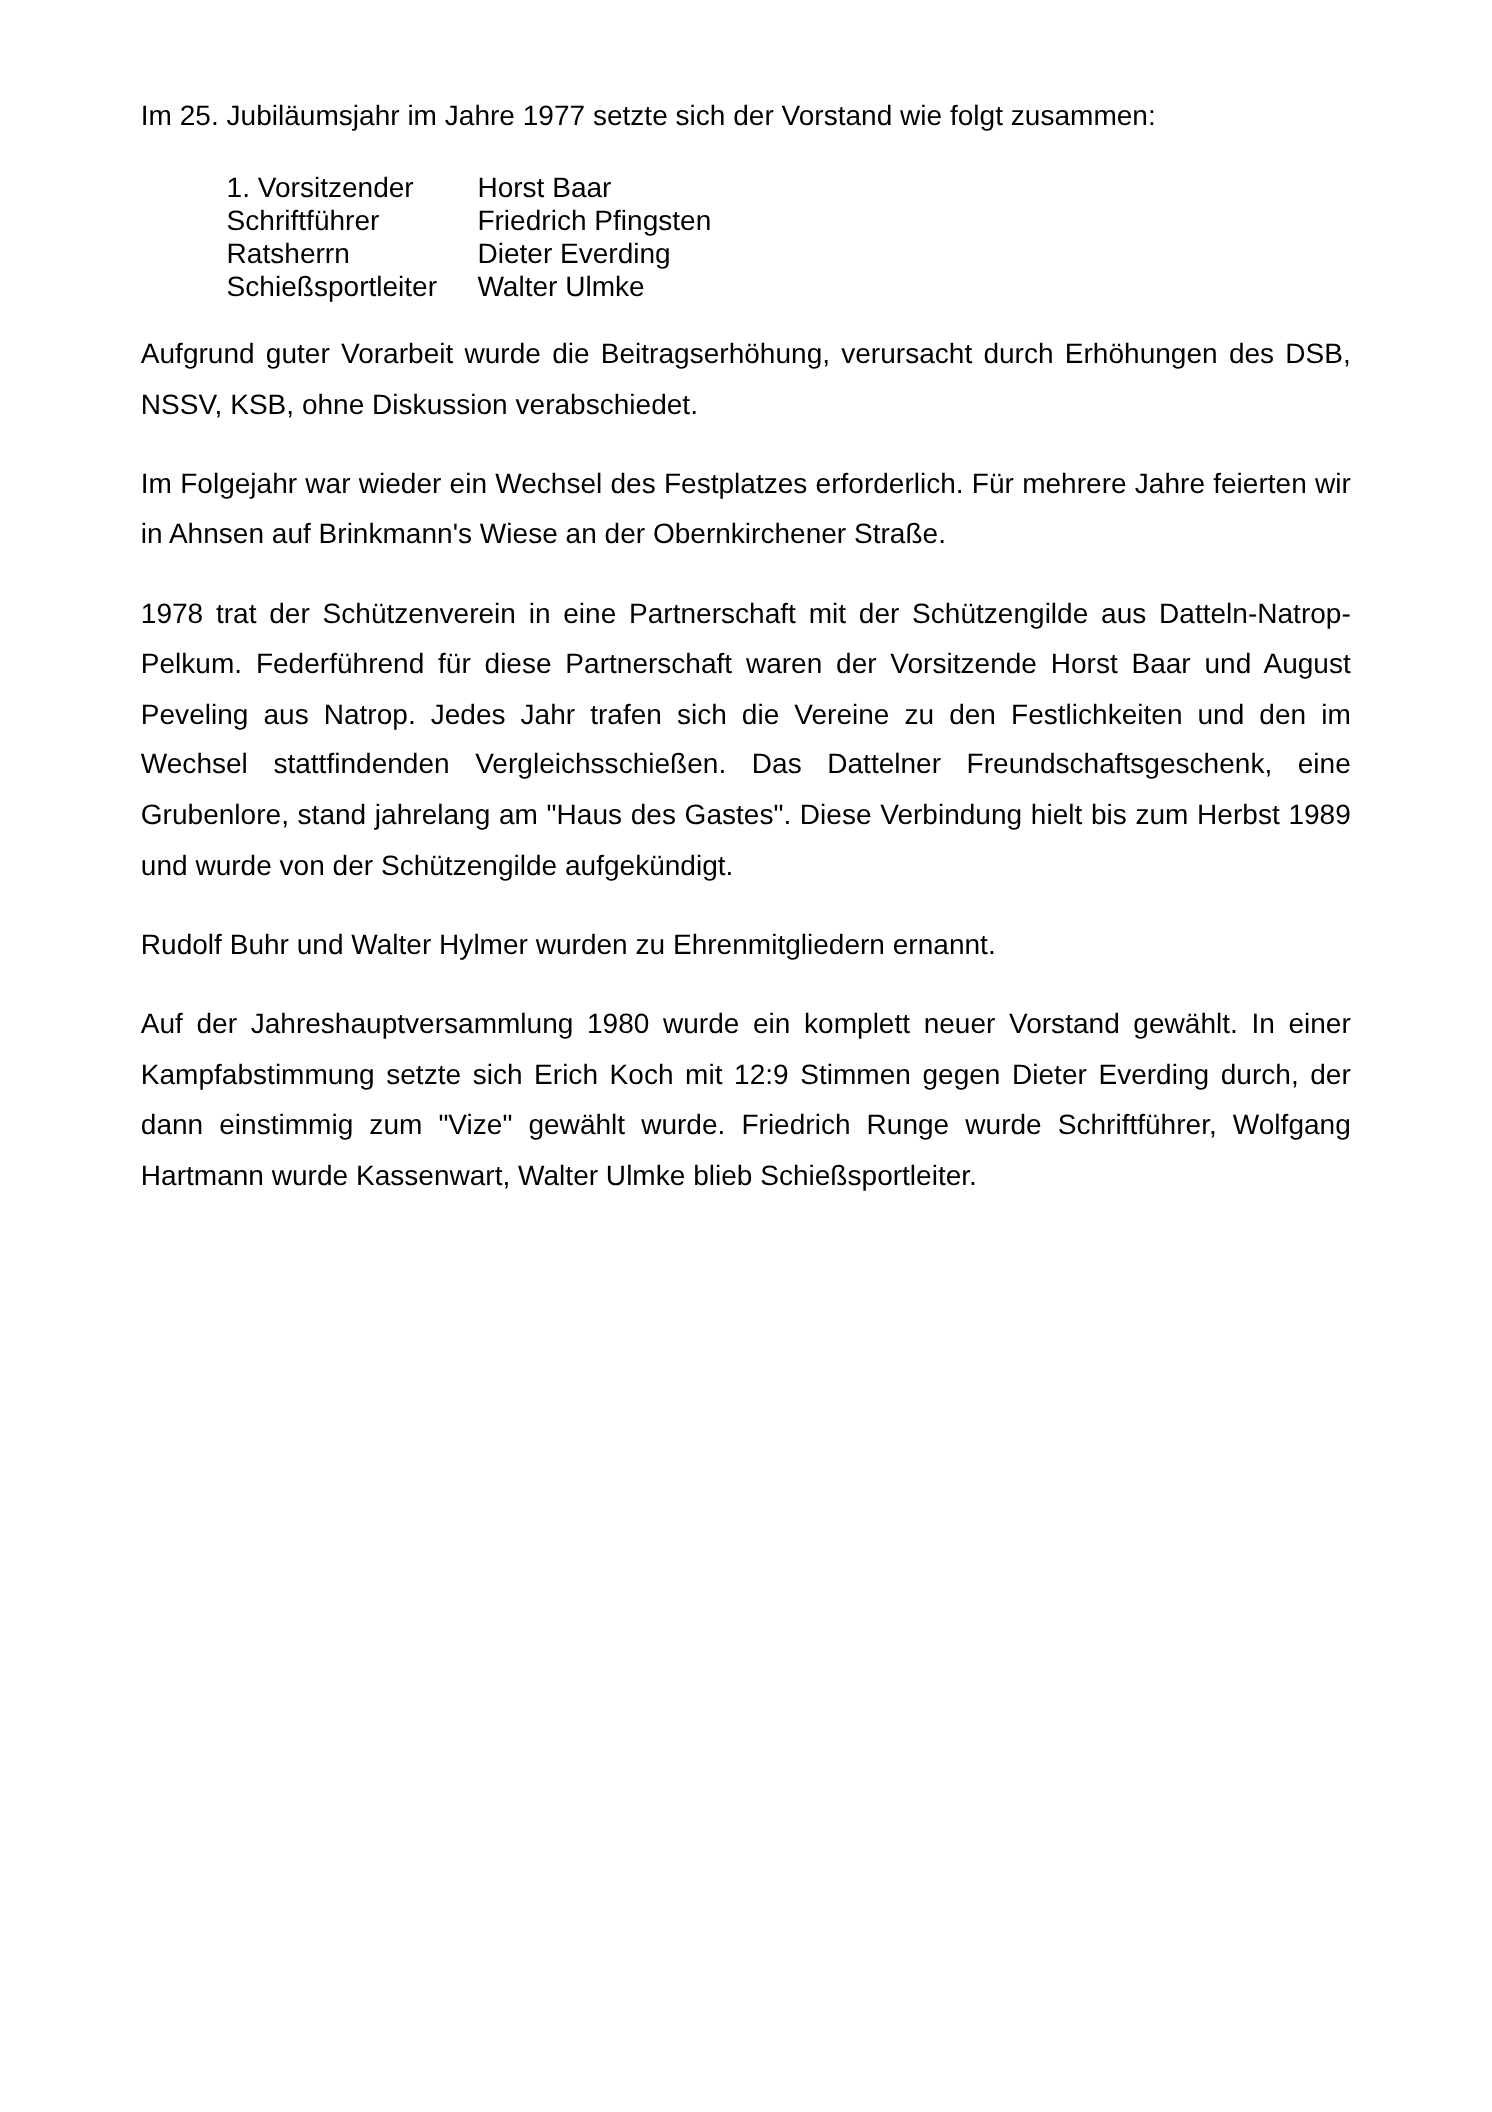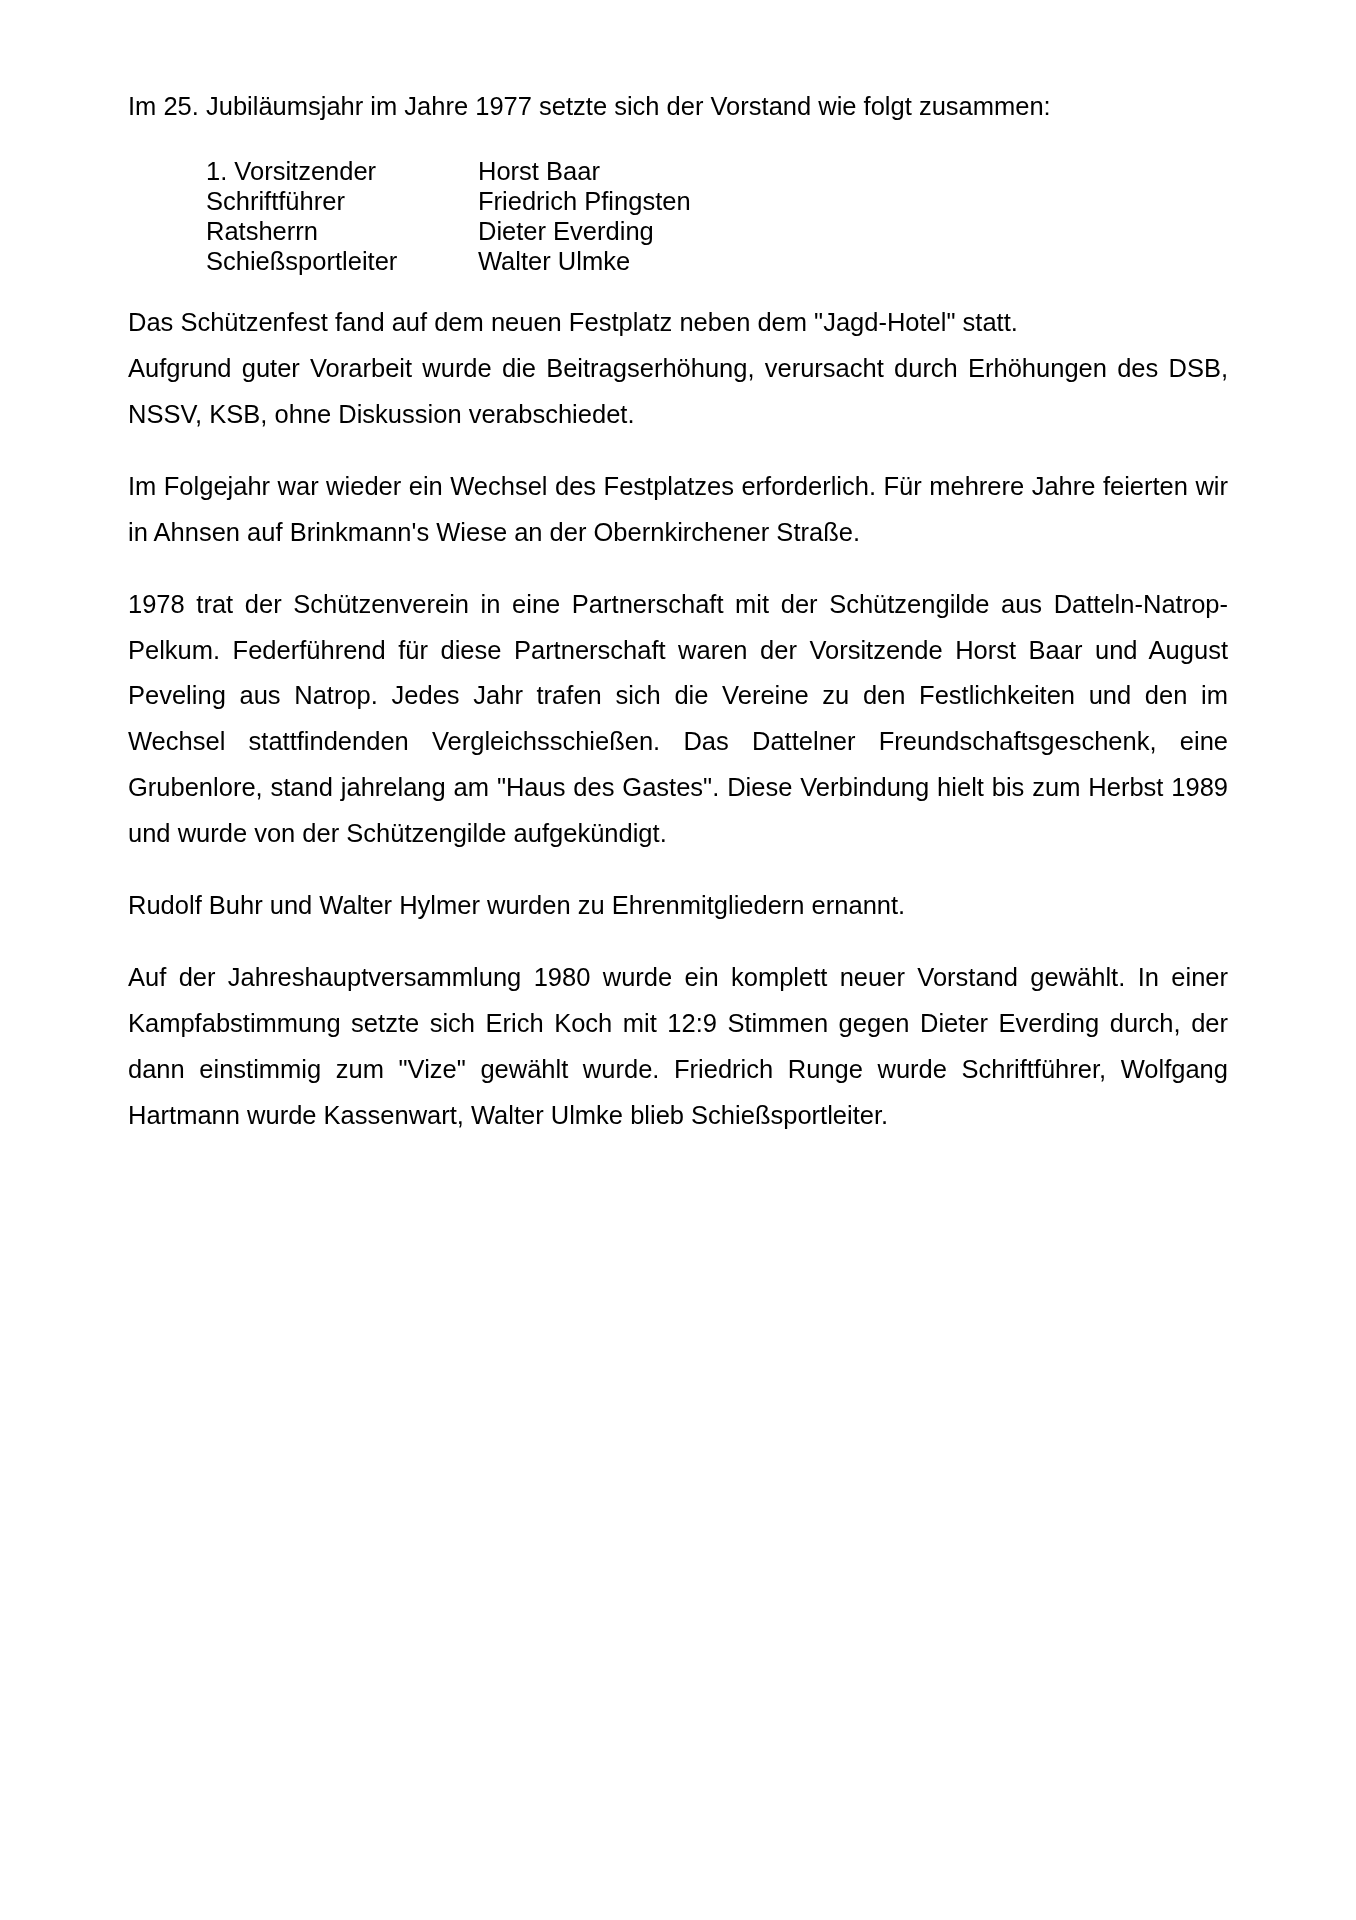--- a/index.html
+++ b/index.html
@@ -45,21 +45,20 @@
     align-items: baseline;
     gap: 16px;
   }
   .board-role {
     width: 212px;
     flex: 0 0 212px;
     white-space: nowrap;
   }
   .board-name {
     white-space: nowrap;
-    margin-left: 44px;
   }
 </style>
 </head>
 <body>
 
 <div class="page">
 
   <p class="para">Im 25. Jubiläumsjahr im Jahre 1977 setzte sich der Vorstand wie folgt zusammen:</p>
 
   <div class="board">
@@ -74,21 +73,20 @@
     <div class="board-row">
       <span class="board-role">Ratsherrn</span>
       <span class="board-name">Dieter Everding</span>
     </div>
     <div class="board-row">
       <span class="board-role">Schießsportleiter</span>
       <span class="board-name">Walter Ulmke</span>
     </div>
   </div>
 
-  <p class="para tight">Das Schützenfest fand auf dem neuen Festplatz neben dem "Jagd-Hotel" statt.</p>
 
   <p class="para">Aufgrund guter Vorarbeit wurde die Beitragserhöhung, verursacht durch Erhöhungen des DSB, NSSV, KSB, ohne Diskussion verabschiedet.</p>
 
   <p class="para">Im Folgejahr war wieder ein Wechsel des Festplatzes erforderlich.  Für mehrere Jahre feierten wir in Ahnsen auf Brinkmann's Wiese an der Obernkirchener Straße.</p>
 
   <p class="para">1978 trat der Schützenverein in eine Partnerschaft mit der Schützengilde aus Datteln-Natrop-Pelkum.  Federführend für diese Partnerschaft waren der Vorsitzende Horst Baar und August Peveling aus Natrop.  Jedes Jahr trafen sich die Vereine zu den Festlichkeiten und den im Wechsel stattfindenden Vergleichsschießen. Das Dattelner Freundschaftsgeschenk, eine Grubenlore, stand jahrelang am "Haus des Gastes". Diese Verbindung hielt bis zum Herbst 1989 und wurde von der Schützengilde aufgekündigt.</p>
 
 
   <p class="para nojust">Rudolf Buhr und Walter Hylmer wurden zu Ehrenmitgliedern ernannt.</p>
 

